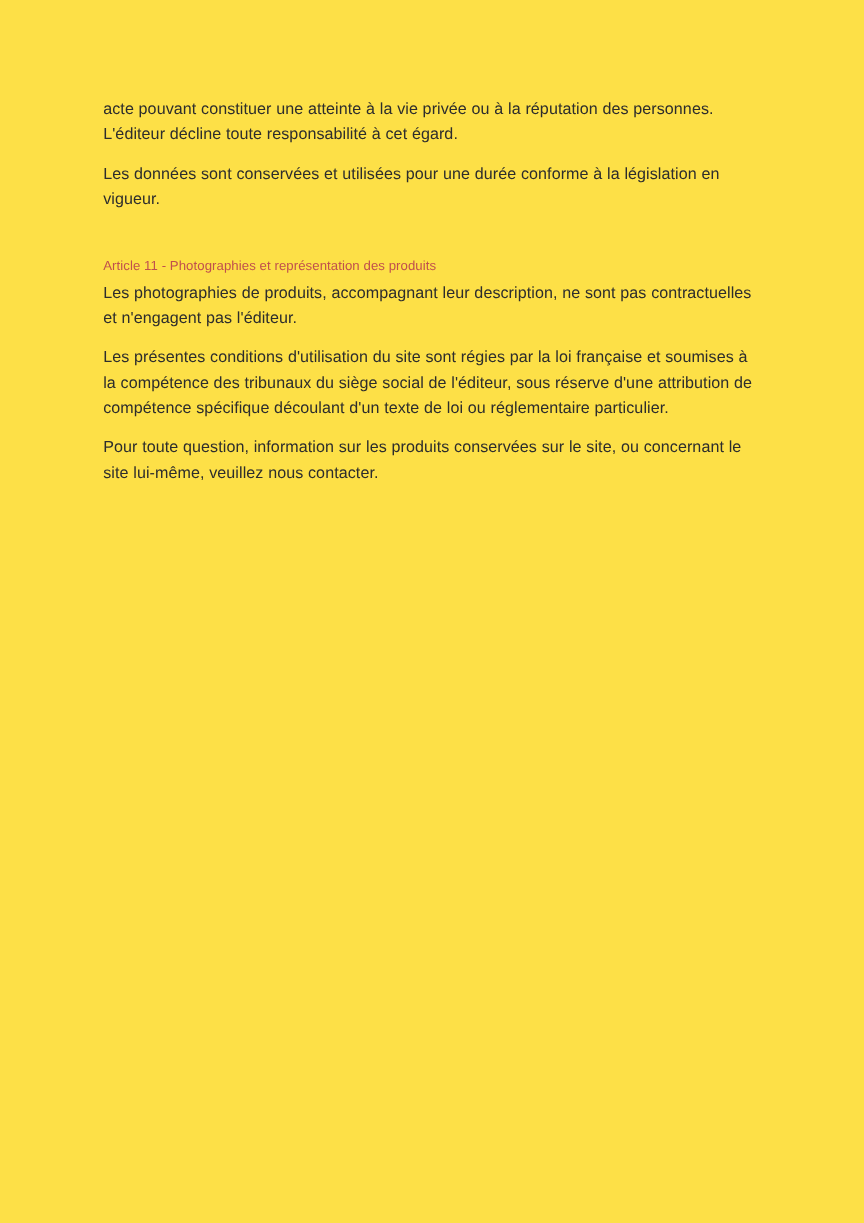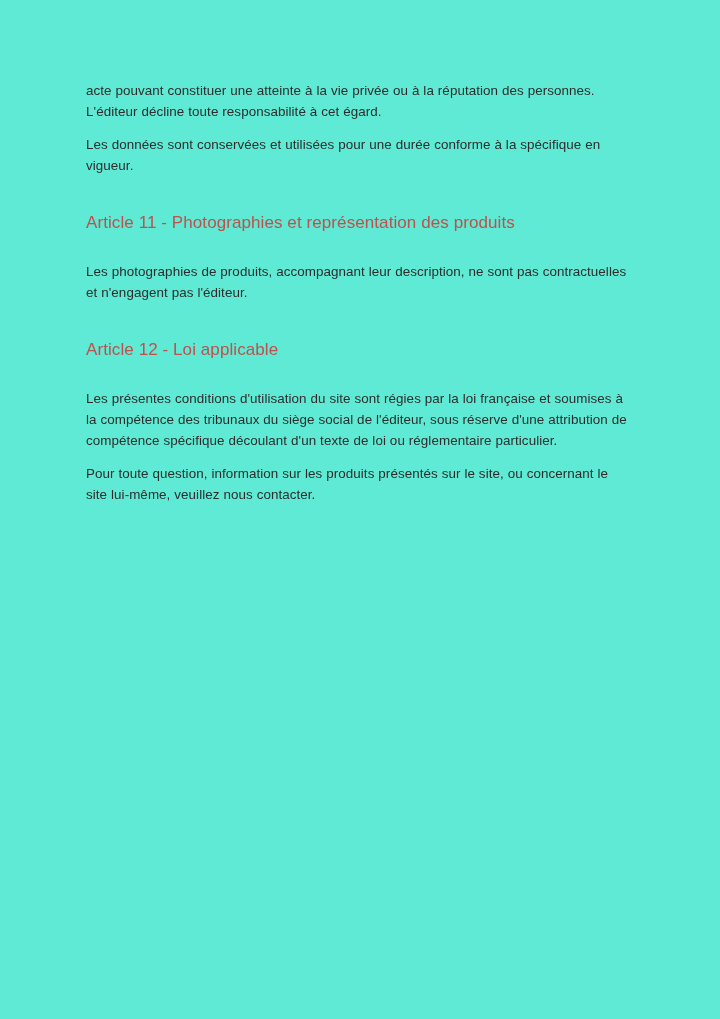--- a/index.html
+++ b/index.html
@@ -13,21 +13,21 @@
     background: #ffffff;
     font-family: "Liberation Sans", "DejaVu Sans", sans-serif;
     -webkit-font-smoothing: antialiased;
     overflow: hidden;
   }
 
   .page {
     position: relative;
     width: 720px;
     height: 1019px;
-    background: #5eead4;
+    background: #fde047;
     box-sizing: border-box;
   }
 
   .content {
     position: absolute;
     left: 86px;
     top: 80px;
     width: 546px;
   }
 
@@ -40,57 +40,56 @@
     text-align: left;
     word-spacing: 0.01em;
   }
 
   .para + .para {
     margin-top: 12px;
   }
 
   .heading {
     margin: 0;
-    font-size: 17px;
+    font-size: 11px;
     line-height: 21px;
     font-weight: 400;
     color: #c0504d;
     letter-spacing: 0.005em;
   }
 
   
   .para + .heading {
     margin-top: 36px;
   }
   .heading + .para {
-    margin-top: 28px;
+    margin-top: 0;
   }
 
   .blank-tail {
     height: 380px;
   }
 </style>
 </head>
 <body>
 
 <div class="page">
   <div class="content">
 
     <p class="para">acte pouvant constituer une atteinte à la vie privée ou à la réputation des personnes. L'éditeur décline toute responsabilité à cet égard.</p>
 
-    <p class="para">Les données sont conservées et utilisées pour une durée conforme à la spécifique en vigueur.</p>
+    <p class="para">Les données sont conservées et utilisées pour une durée conforme à la législation en vigueur.</p>
 
 
     <h2 class="heading">Article 11 - Photographies et représentation des produits</h2>
 
     <p class="para">Les photographies de produits, accompagnant leur description, ne sont pas contractuelles et n'engagent pas l'éditeur.</p>
 
-    <h2 class="heading">Article 12 - Loi applicable</h2>
 
     <p class="para">Les présentes conditions d'utilisation du site sont régies par la loi française et soumises à la compétence des tribunaux du siège social de l'éditeur, sous réserve d'une attribution de compétence spécifique découlant d'un texte de loi ou réglementaire particulier.</p>
 
 
-    <p class="para">Pour toute question, information sur les produits présentés sur le site, ou concernant le site lui-même, veuillez nous contacter.</p>
+    <p class="para">Pour toute question, information sur les produits conservées sur le site, ou concernant le site lui-même, veuillez nous contacter.</p>
 
     <div class="blank-tail"></div>
 
   </div>
 </div>
 
 </body></html>

